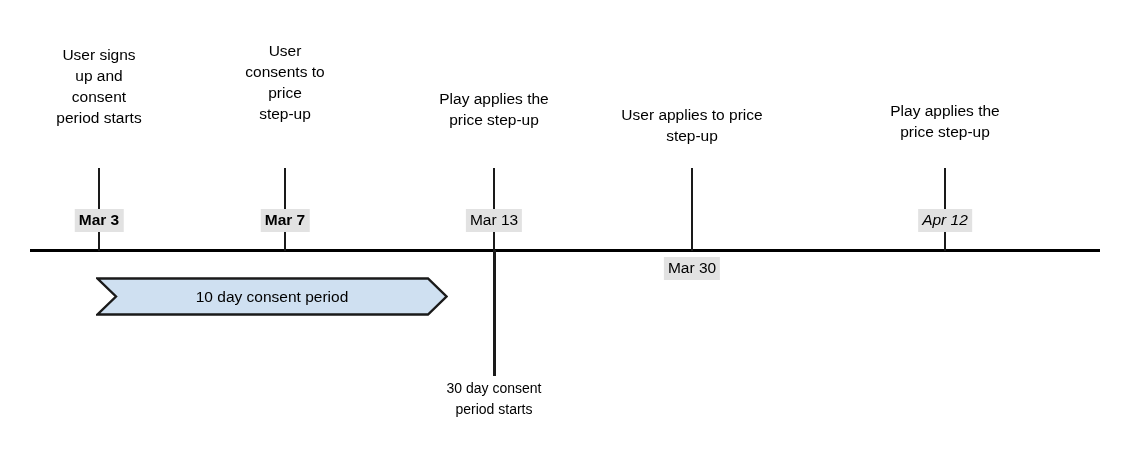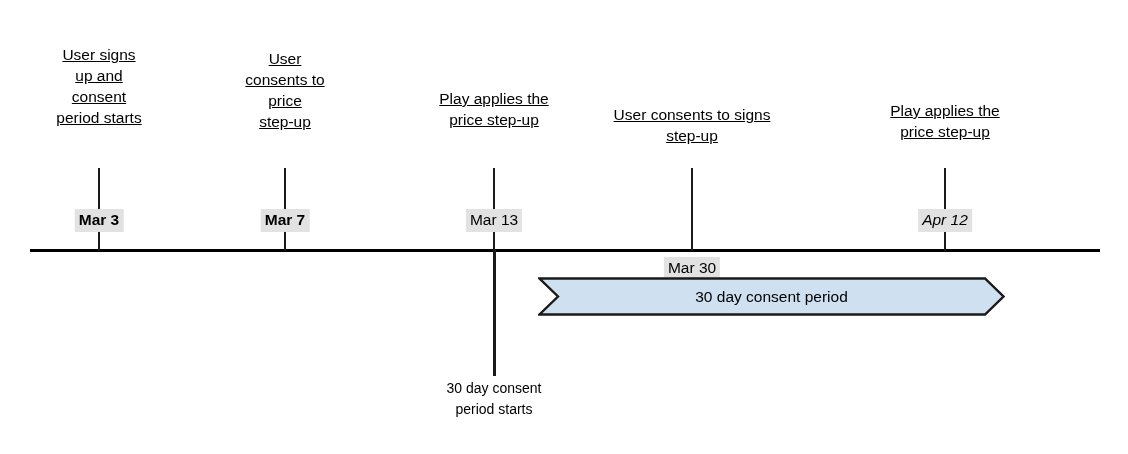--- a/index.html
+++ b/index.html
@@ -46,21 +46,20 @@
   }
 
   
   .event-label {
     position: absolute;
     text-align: center;
     font-size: 15.5px;
     line-height: 21px;
     color: #000000;
     white-space: pre-line;
-    text-decoration: underline;
   }
 
   
   .date-chip {
     position: absolute;
     top: 209px;
     transform: translateX(-50%);
     background: #e2e2e2;
     font-size: 15.5px;
     line-height: 20px;
@@ -112,47 +111,47 @@
 
   <div class="axis-line"></div>
 
   <div class="event-label" style="left:36px; top:44px; width:126px;">User signs
 up and
 consent
 period starts</div>
   <div class="tick tick-up" style="left:98px;"></div>
   <div class="date-chip" style="left:99px;font-weight:bold;">Mar 3</div>
 
-  <div class="event-label" style="left:222px; top:48px; width:126px;">User
+  <div class="event-label" style="left:222px; top:40px; width:126px;">User
 consents to
 price
 step-up</div>
   <div class="tick tick-up" style="left:284px;"></div>
   <div class="date-chip" style="left:285px;font-weight:bold;">Mar 7</div>
 
   <div class="event-label" style="left:404px; top:88px; width:180px;">Play applies the
 price step-up</div>
   <div class="tick tick-up" style="left:493px;"></div>
   <div class="date-chip" style="left:494px;">Mar 13</div>
   <div class="tick tick-down" style="left:493px;"></div>
 
-  <div class="event-label" style="left:580px; top:104px; width:224px;">User consents to signs
+  <div class="event-label" style="left:580px; top:104px; width:224px;">User applies to price
 step-up</div>
   <div class="tick tick-up" style="left:691px;"></div>
   <div class="date-chip" style="left:692px;margin-top:48px;">Mar 30</div>
 
   <div class="event-label" style="left:855px; top:100px; width:180px;">Play applies the
 price step-up</div>
   <div class="tick tick-up" style="left:944px;"></div>
   <div class="date-chip" style="left:945px;font-style:italic;">Apr 12</div>
 
+  <div class="period-banner" style="left:96px; width:352px;">
+    <svg width="352" height="39" viewBox="0 0 352 39">
+      <polygon points="1.5,1.5 332,1.5 350.5,19.5 332,37.5 1.5,37.5 20,19.5" fill="#cfe0f1" stroke="#1a1a1a" stroke-width="2.4" stroke-linejoin="miter"></polygon>
+    </svg>
+    <div class="banner-text">10 day consent period</div>
+  </div>
 
-  <div class="period-banner" style="left:538px; width:467px;">
-    <svg width="467" height="39" viewBox="0 0 467 39">
-      <polygon points="1.5,1.5 447,1.5 465.5,19.5 447,37.5 1.5,37.5 20,19.5" fill="#cfe0f1" stroke="#1a1a1a" stroke-width="2.4" stroke-linejoin="miter"></polygon>
-    </svg>
-    <div class="banner-text">30 day consent period</div>
-  </div>
 
   <div class="bottom-note" style="left:404px; top:378px; width:180px;">30 day consent
 period starts</div>
 
 </div>
 
 </body></html>

